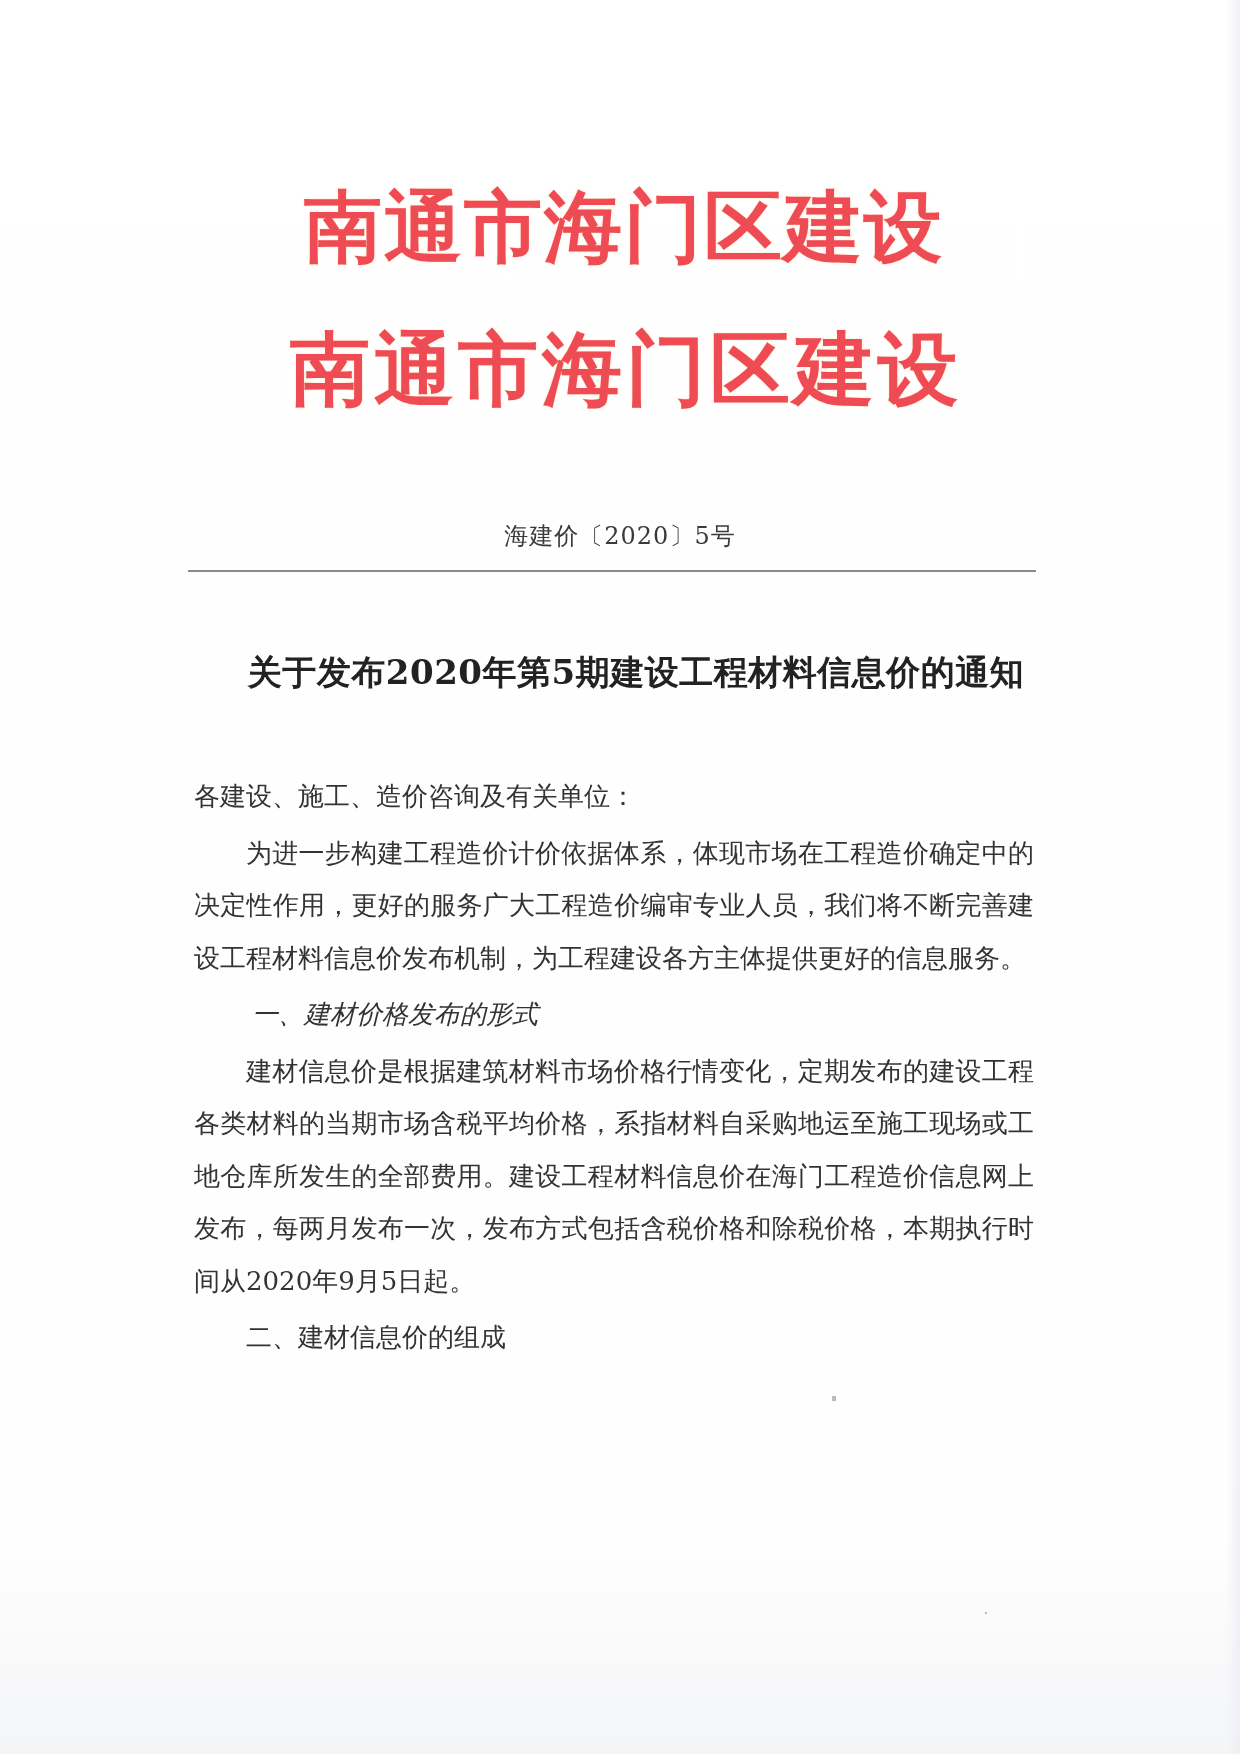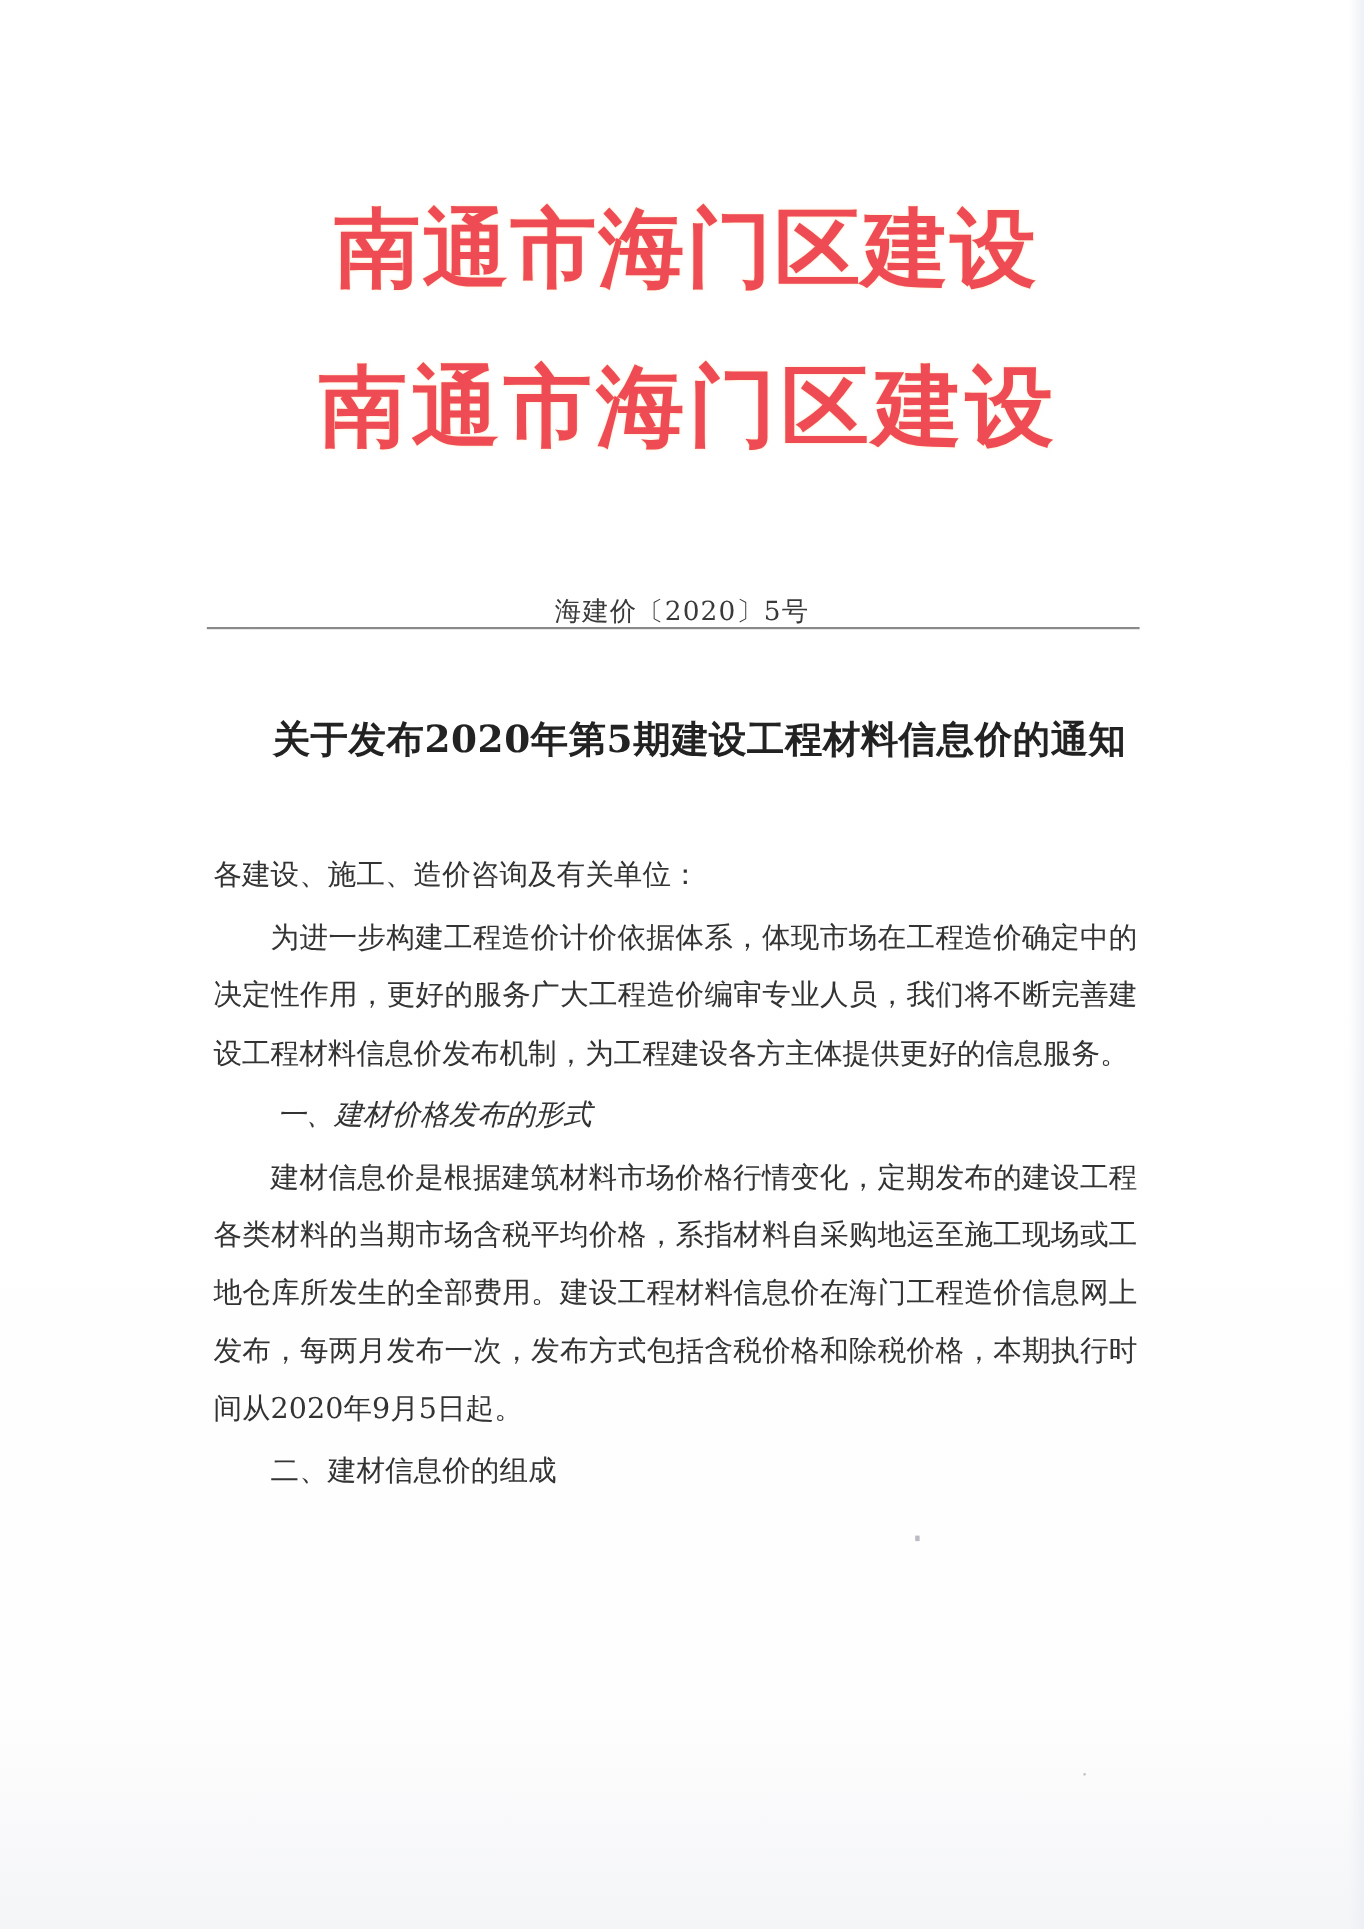--- a/index.html
+++ b/index.html
@@ -45,21 +45,20 @@
 
     .doc-number {
       position: absolute;
       top: 520px;
       left: 0;
       width: 1240px;
       text-align: center;
       font-size: 24px;
       color: #3a3a3a;
       letter-spacing: 1px;
-      margin-top: 20px;
     }
     .divider {
       position: absolute;
       top: 570px;
       left: 188px;
       width: 848px;
       height: 2px;
       background: #8a8a8a;
     }
     .doc-title {

